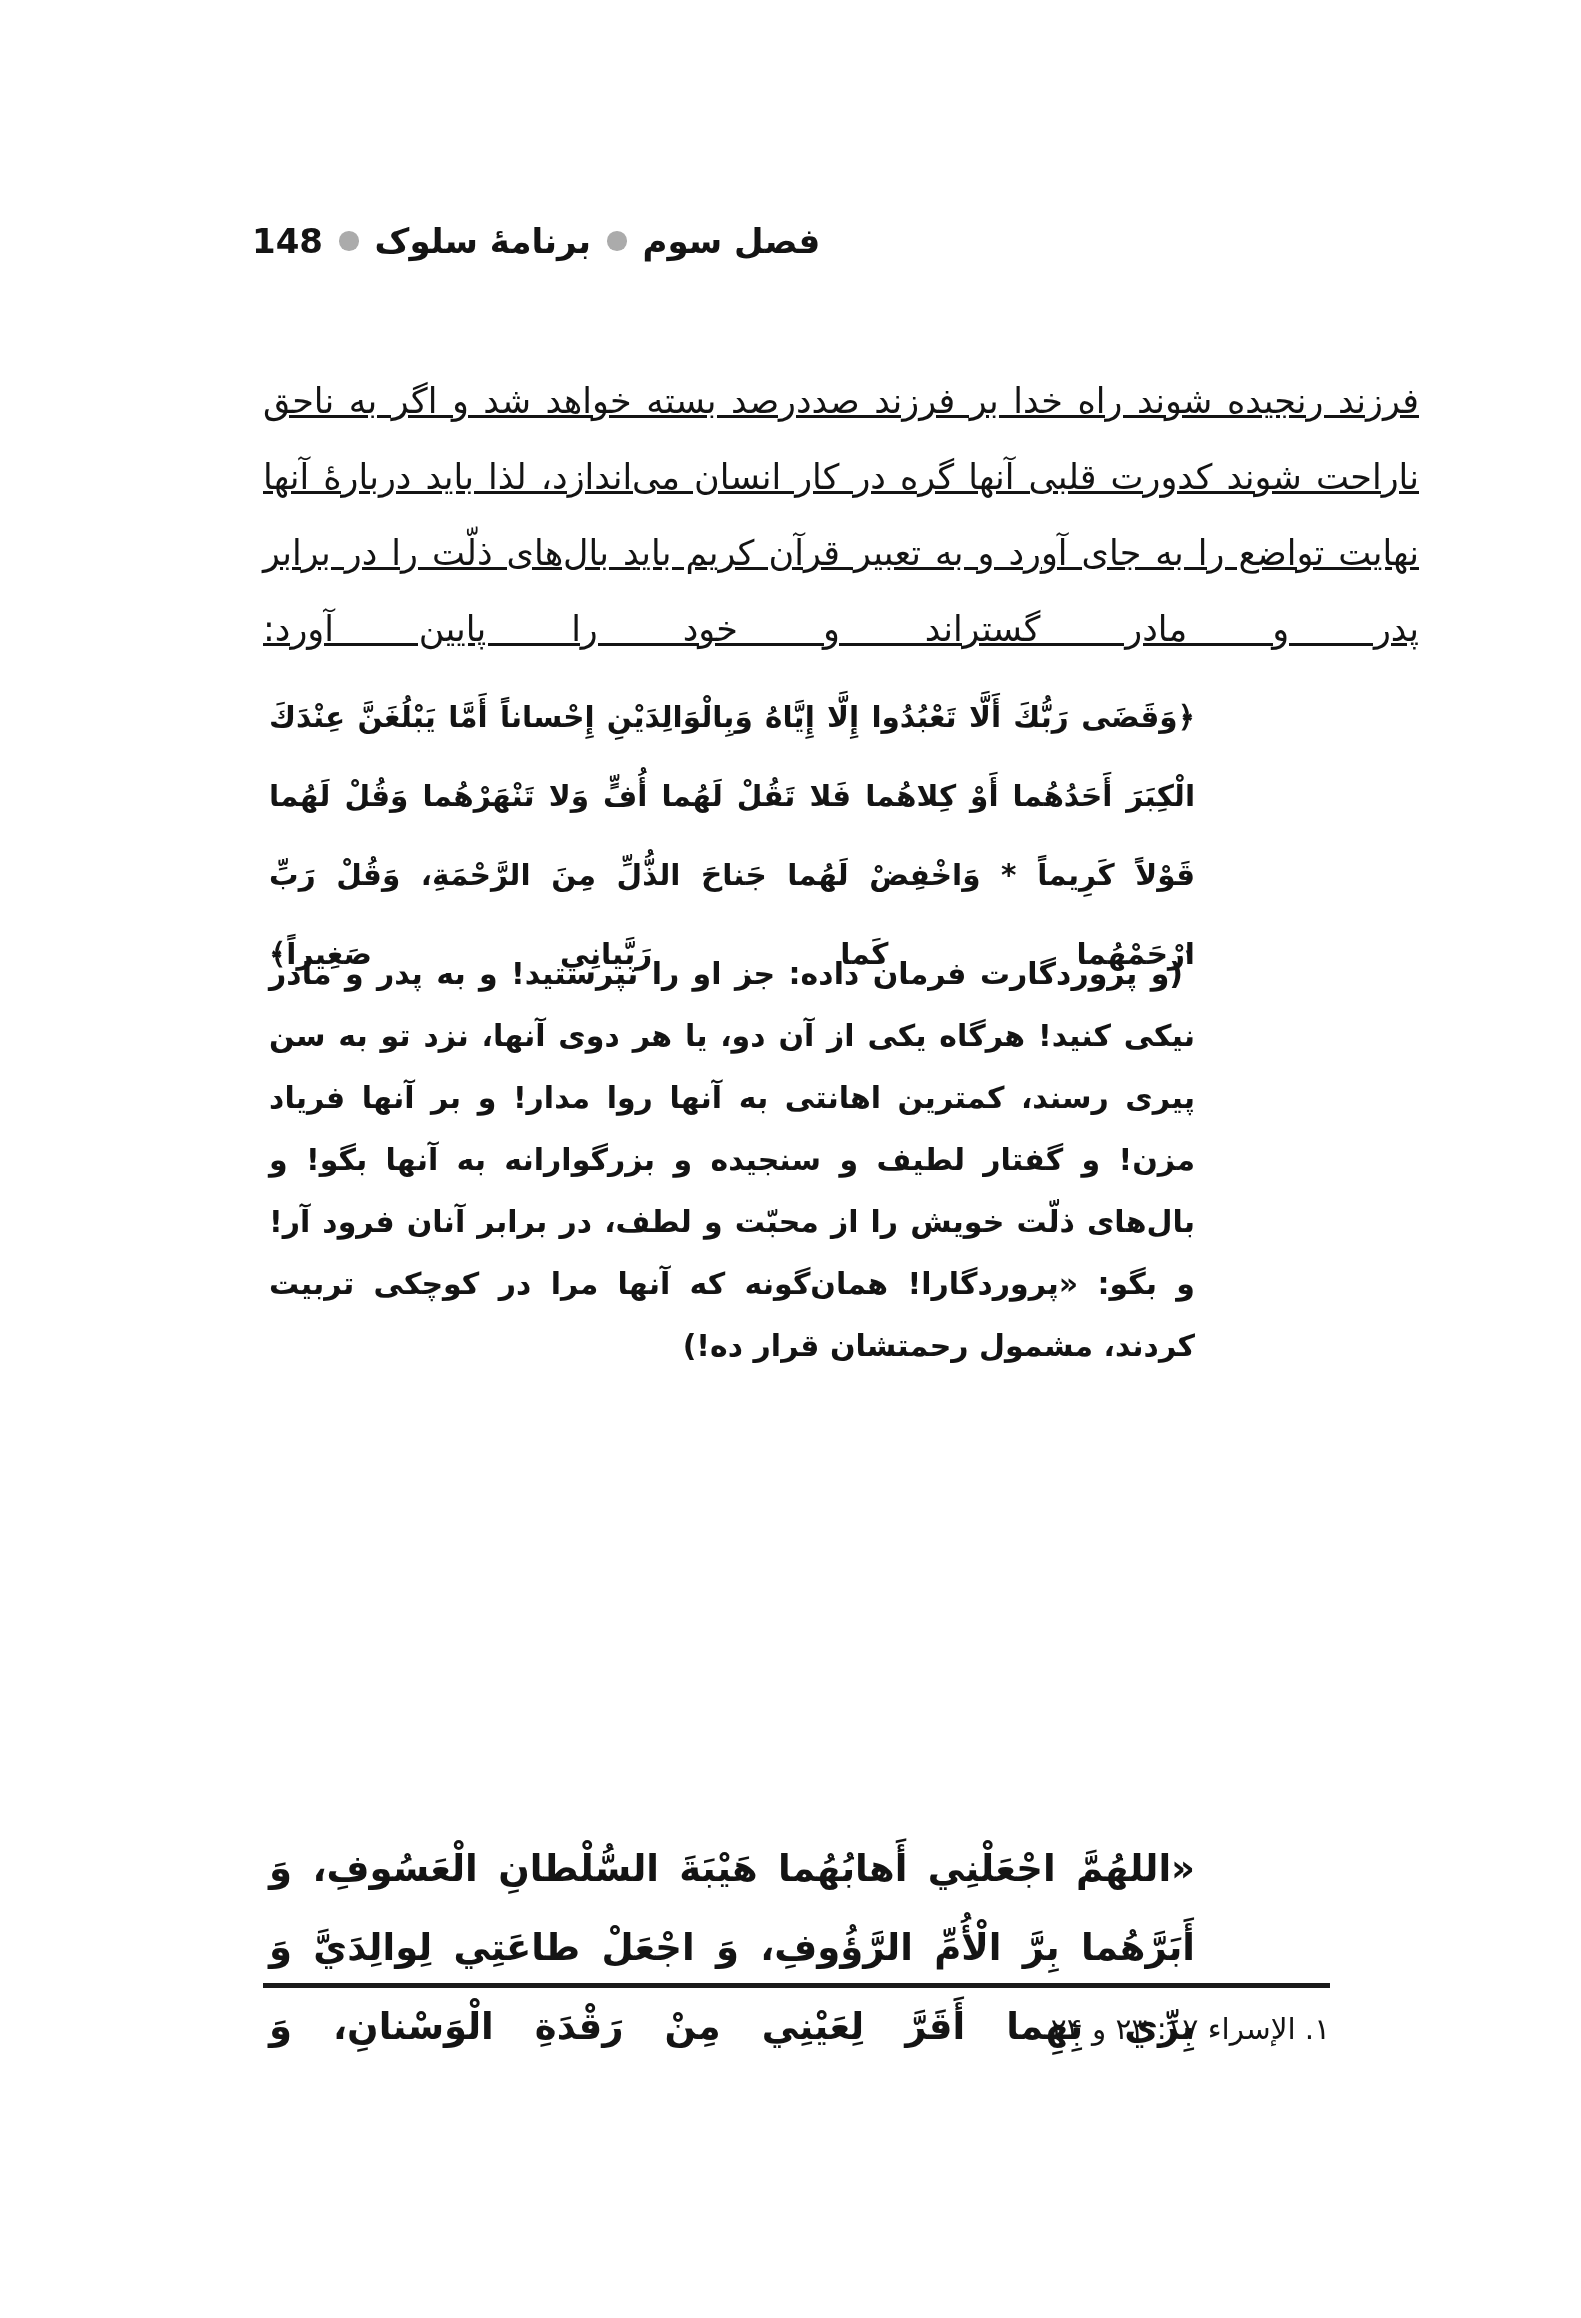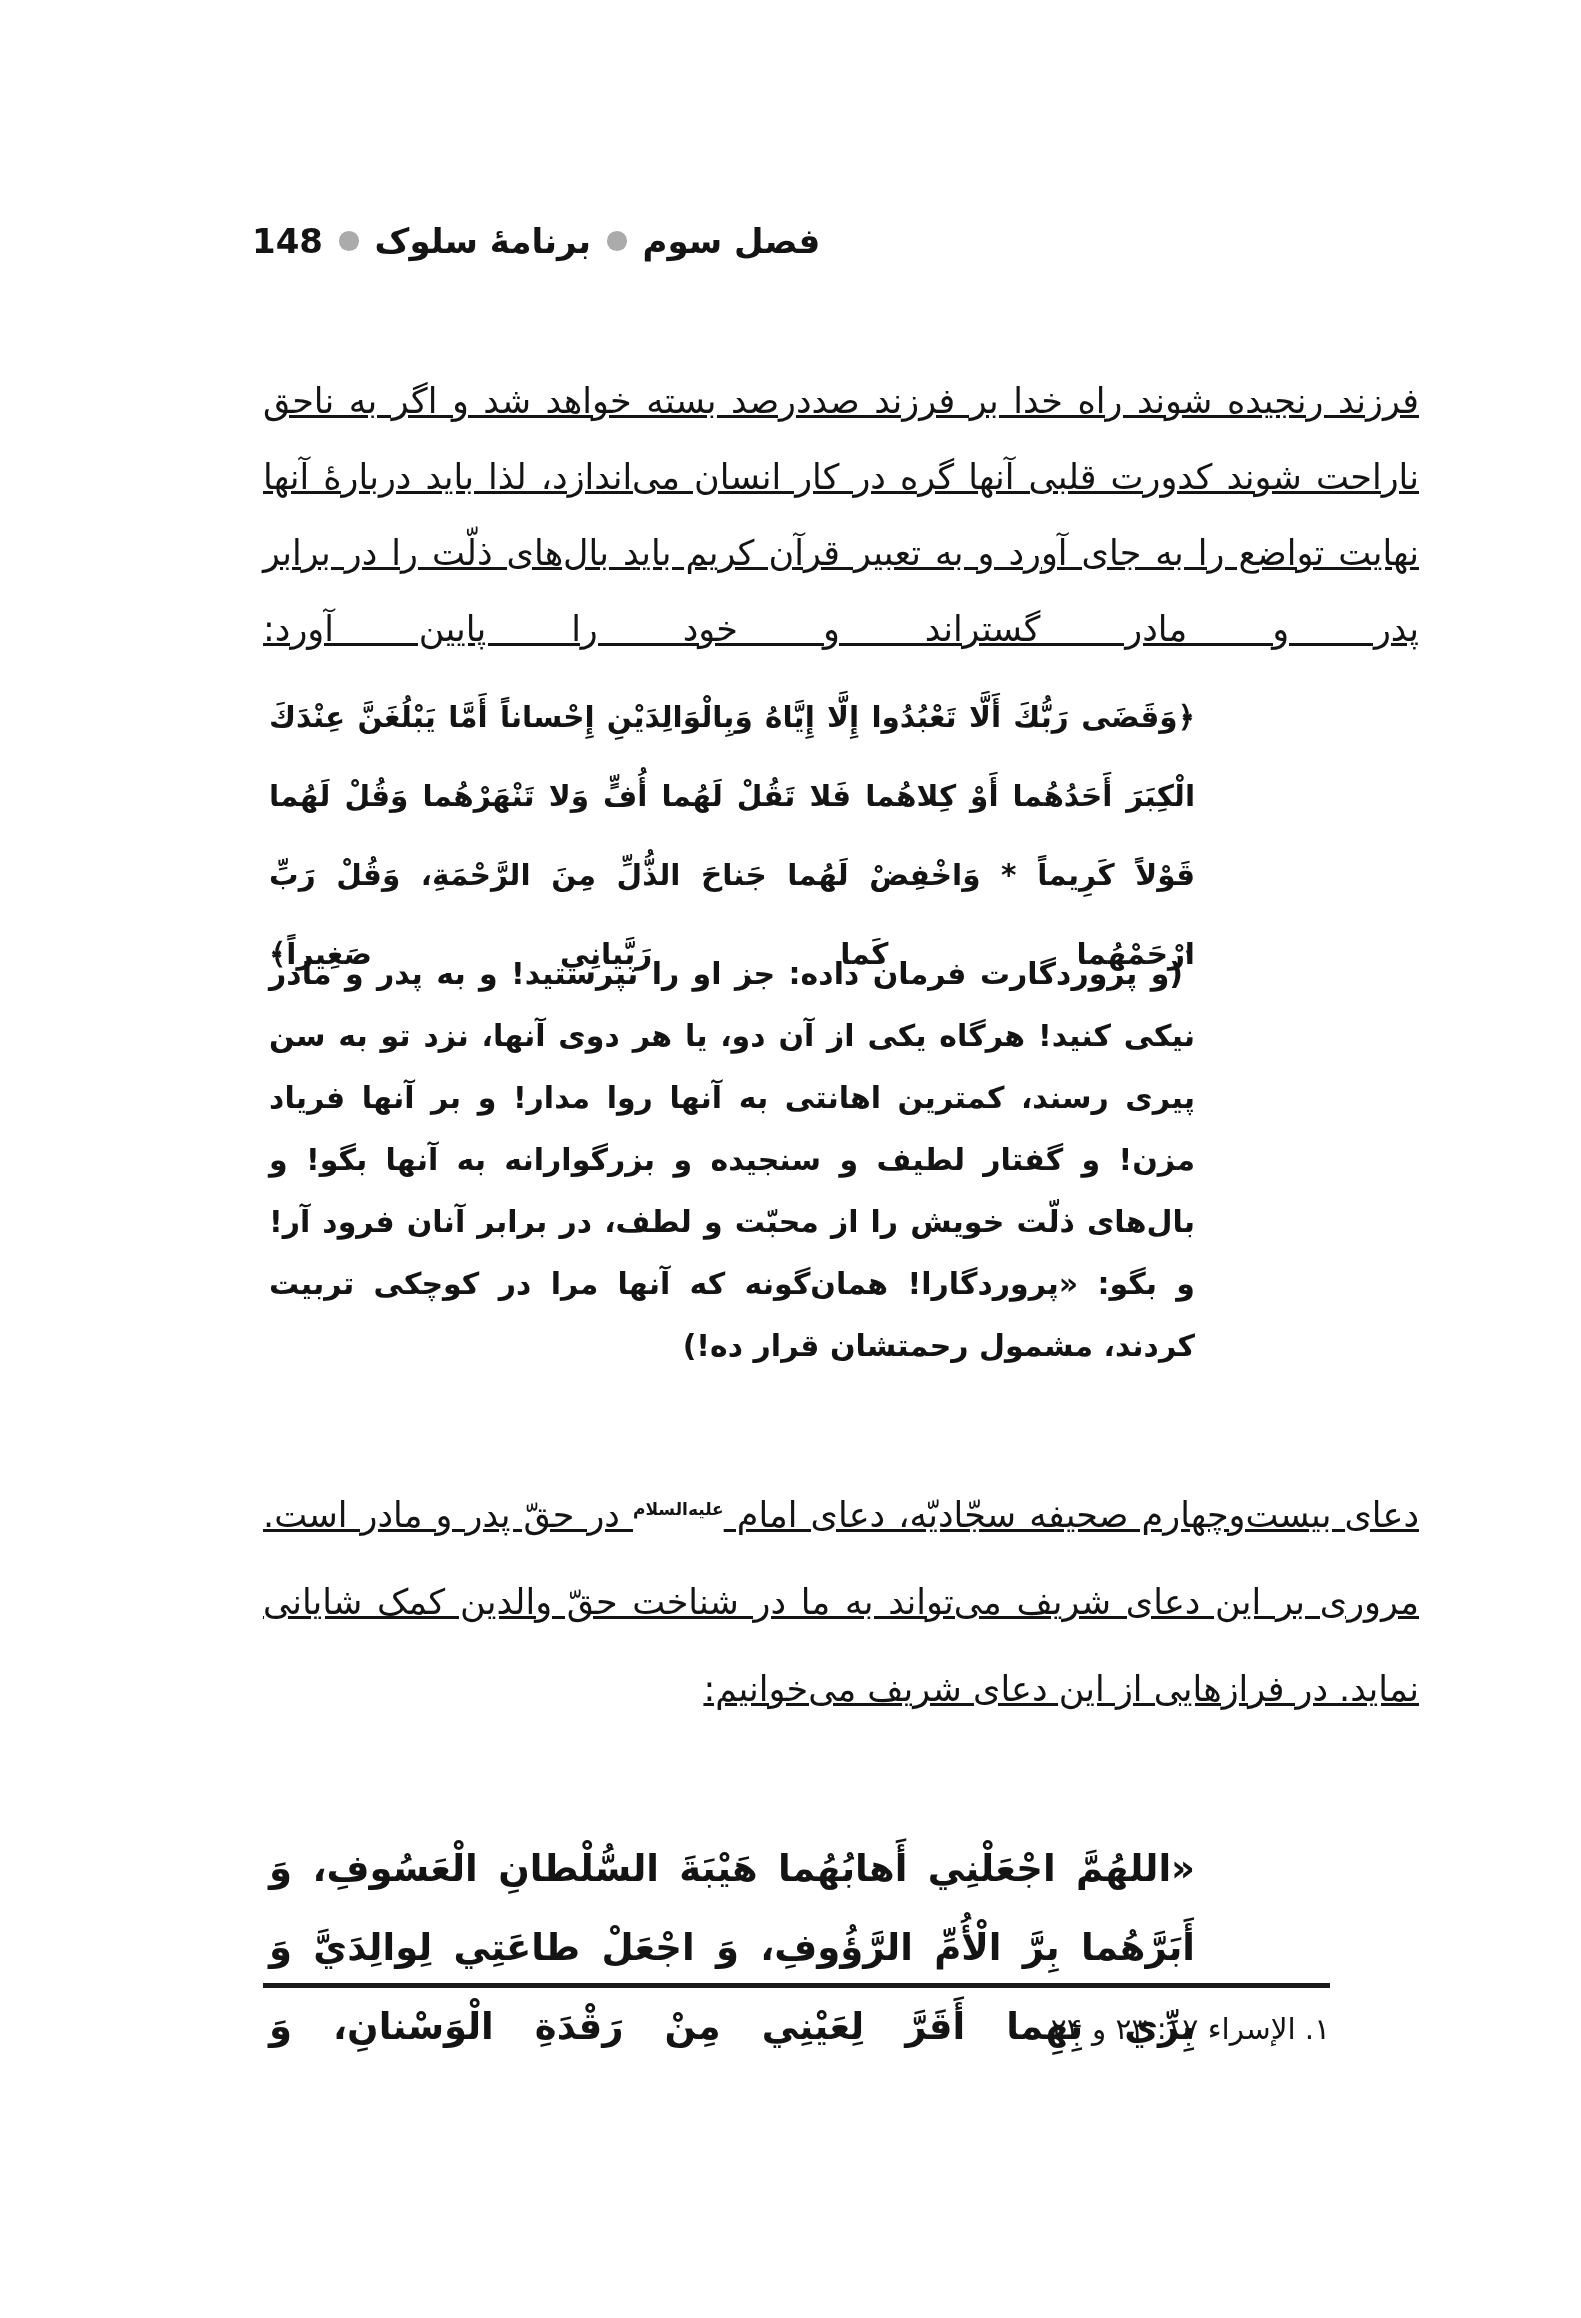--- a/index.html
+++ b/index.html
@@ -125,21 +125,20 @@
     <span class="dot"></span>
     <span>148</span>
   </div>
 
   <p class="para" id="para1">فرزند رنجیده شوند راه خدا بر فرزند صددرصد بسته خواهد شد و اگر به ناحق ناراحت شوند کدورت قلبی آنها گره در کار انسان می‌اندازد، لذا باید دربارهٔ آنها نهایت تواضع را به جای آورد و به تعبیر قرآن کریم باید بال‌های ذلّت را در برابر پدر و مادر گستراند و خود را پایین آورد:</p>
 
   <p class="quote" id="quran-verse">﴿وَقَضَى رَبُّكَ أَلَّا تَعْبُدُوا إِلَّا إِيَّاهُ وَبِالْوَالِدَيْنِ إِحْساناً أَمَّا يَبْلُغَنَّ عِنْدَكَ الْكِبَرَ أَحَدُهُما أَوْ كِلاهُما فَلا تَقُلْ لَهُما أُفٍّ وَلا تَنْهَرْهُما وَقُلْ لَهُما قَوْلاً كَرِيماً * وَاخْفِضْ لَهُما جَناحَ الذُّلِّ مِنَ الرَّحْمَةِ، وَقُلْ رَبِّ ارْحَمْهُما كَما رَبَّيانِي صَغِيراً﴾</p>
 
   <p class="quote" id="translation"><sup class="fn-ref-sup">۱</sup><span>(و پروردگارت فرمان داده: جز او را نپرستید! و به پدر و مادر نیکی کنید! هرگاه یکی از آن دو، یا هر دوی آنها، نزد تو به سن پیری رسند، کمترین اهانتی به آنها روا مدار! و بر آنها فریاد مزن! و گفتار لطیف و سنجیده و بزرگوارانه به آنها بگو! و بال‌های ذلّت خویش را از محبّت و لطف، در برابر آنان فرود آر! و بگو: «پروردگارا! همان‌گونه که آنها مرا در کوچکی تربیت کردند، مشمول رحمتشان قرار ده!)</span></p>
 
-  <p class="para" id="para2"><span>دعای بیست‌وچهارم صحیفه سجّادیّه، دعای امام </span><span class="honorific">علیه‌السلام</span><span> در حقّ پدر و مادر است. مروری بر این دعای شریف می‌تواند به ما در شناخت حقّ والدین کمک شایانی نماید. در فرازهایی از این دعای شریف می‌خوانیم:</span></p>
 
   <p class="quote" id="dua">«اللهُمَّ اجْعَلْنِي أَهابُهُما هَيْبَةَ السُّلْطانِ الْعَسُوفِ، وَ أَبَرَّهُما بِرَّ الْأُمِّ الرَّؤُوفِ، وَ اجْعَلْ طاعَتِي لِوالِدَيَّ وَ بِرِّي بِهِما أَقَرَّ لِعَيْنِي مِنْ رَقْدَةِ الْوَسْنانِ، وَ</p>
 
   <div class="footnote-rule"></div>
 
   <div class="footnote">
     <span class="fn-marker">۱.</span><span>الإسراء ۱۷: ۲۳ و ۲۴.</span>
   </div>
 
 </div>

